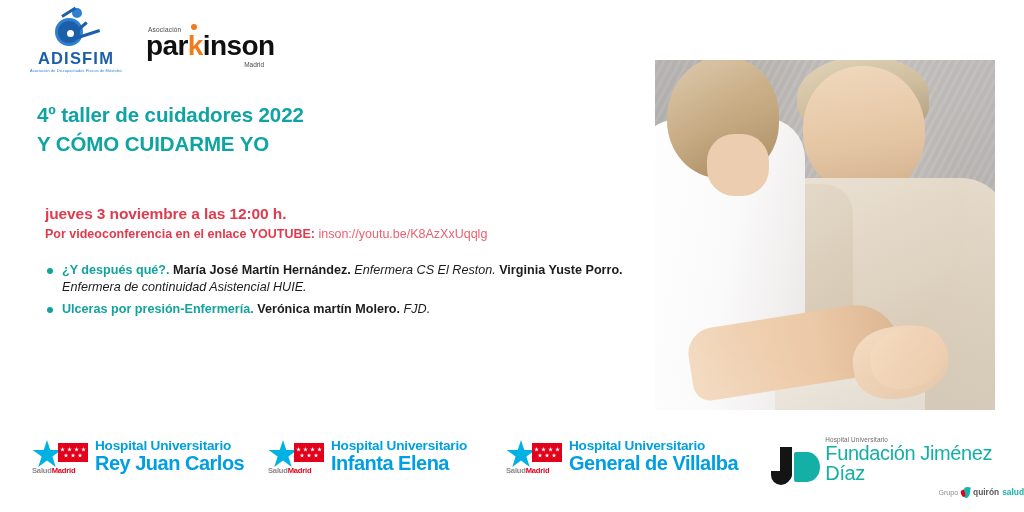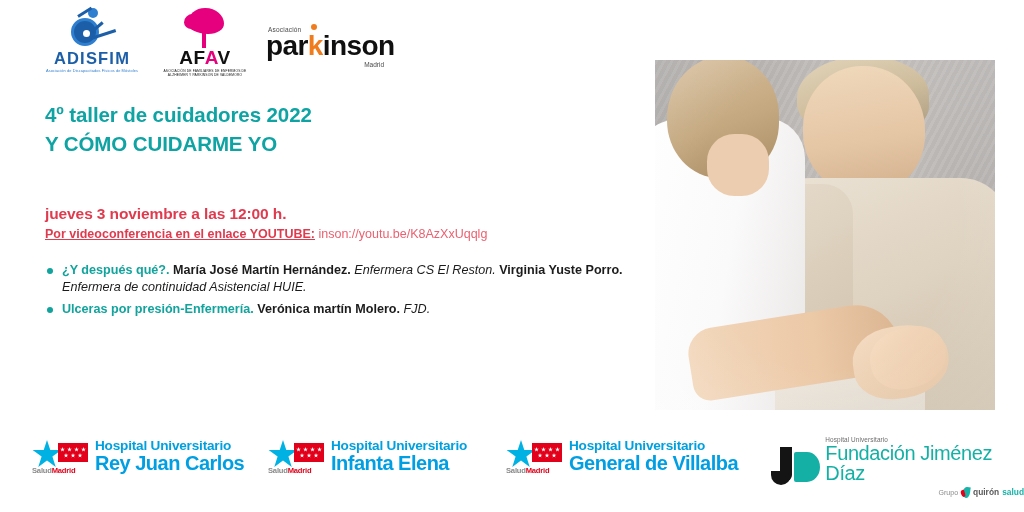--- a/index.html
+++ b/index.html
@@ -11,21 +11,21 @@
   }
   #poster {
     position: relative;
     width: 1024px; height: 512px;
     background: #ffffff;
   }
 
   
   .logo-bar {
     position: absolute;
-    left: 40px; top: 8px;
+    left: 24px; top: 8px;
     height: 72px;
     display: flex;
     align-items: flex-start;
     gap: 18px;
   }
 
   
   .adisfim { width: 104px; display: flex; flex-direction: column; align-items: center; }
   .adisfim-mark { position: relative; width: 62px; height: 40px; }
   .adisfim-mark .wheel {
@@ -108,39 +108,39 @@
   }
   .pkn-word .k { color: #f07c1e; position: relative; }
   .pkn-word .spark {
     position: absolute; left: 45px; top: -8px;
     width: 6px; height: 6px; border-radius: 50%; background: #f07c1e;
   }
   .pkn-sub { font-size: 6.5px; color: #4a4a4a; text-align: right; margin-top: 1px; }
 
   
   .headline {
-    position: absolute; left: 45px; top: 100px; width: 600px;
+    position: absolute; left: 37px; top: 100px; width: 600px;
   }
   .h-line1 {
     color: #0fa3a3; font-size: 20.5px; font-weight: bold;
     line-height: 1.42; letter-spacing: -0.1px;
   }
   .h-line2, .h-line3 {
     color: #0fa3a3; font-size: 20.5px; font-weight: bold;
     line-height: 1.42; letter-spacing: -0.1px;
   }
 
   
   .datebox { position: absolute; left: 45px; top: 202px; width: 600px; }
   .date-line {
     color: #e03a4e; font-size: 15.5px; font-weight: bold;
     line-height: 1.5; letter-spacing: -0.1px;
   }
   .link-line { font-size: 12.5px; line-height: 1.5; }
-  .link-line .lbl { color: #e03a4e; font-weight: bold; text-decoration: underline; }
+  .link-line .lbl { color: #e03a4e; font-weight: bold; }
   .link-line .url { color: #ec6070; }
 
   
   .program { position: absolute; left: 45px; top: 262px; width: 600px; }
   .item {
     position: relative;
     padding-left: 17px;
     font-size: 12.6px;
     line-height: 1.38;
     color: #1c1c1c;
@@ -343,30 +343,20 @@
         <div class="head"></div>
         <div class="arm"></div>
         <div class="wheel"></div>
         <div class="foot2"></div>
         <div class="foot"></div>
       </div>
       <div class="adisfim-word">ADISFIM</div>
       <div class="adisfim-sub">Asociación de Discapacitados Físicos de Móstoles</div>
     </div>
 
-    <div class="afav">
-      <div class="afav-tree">
-        <div class="canopy"></div>
-        <div class="canopy2"></div>
-        <div class="trunk"></div>
-        <div class="branch"></div>
-      </div>
-      <div class="afav-word"><span>AF</span><span class="pink">A</span><span>V</span></div>
-      <div class="afav-sub">ASOCIACIÓN DE FAMILIARES DE ENFERMOS DE ALZHEIMER Y PARKINSON DE VALDEMORO</div>
-    </div>
 
     <div class="pkn">
       <div class="pkn-top">Asociación</div>
       <div class="pkn-word"><span>par</span><span class="k">k</span><span>inson</span><span class="spark"></span></div>
       <div class="pkn-sub">Madrid</div>
     </div>
 
   </div>
 
   <div class="headline">

